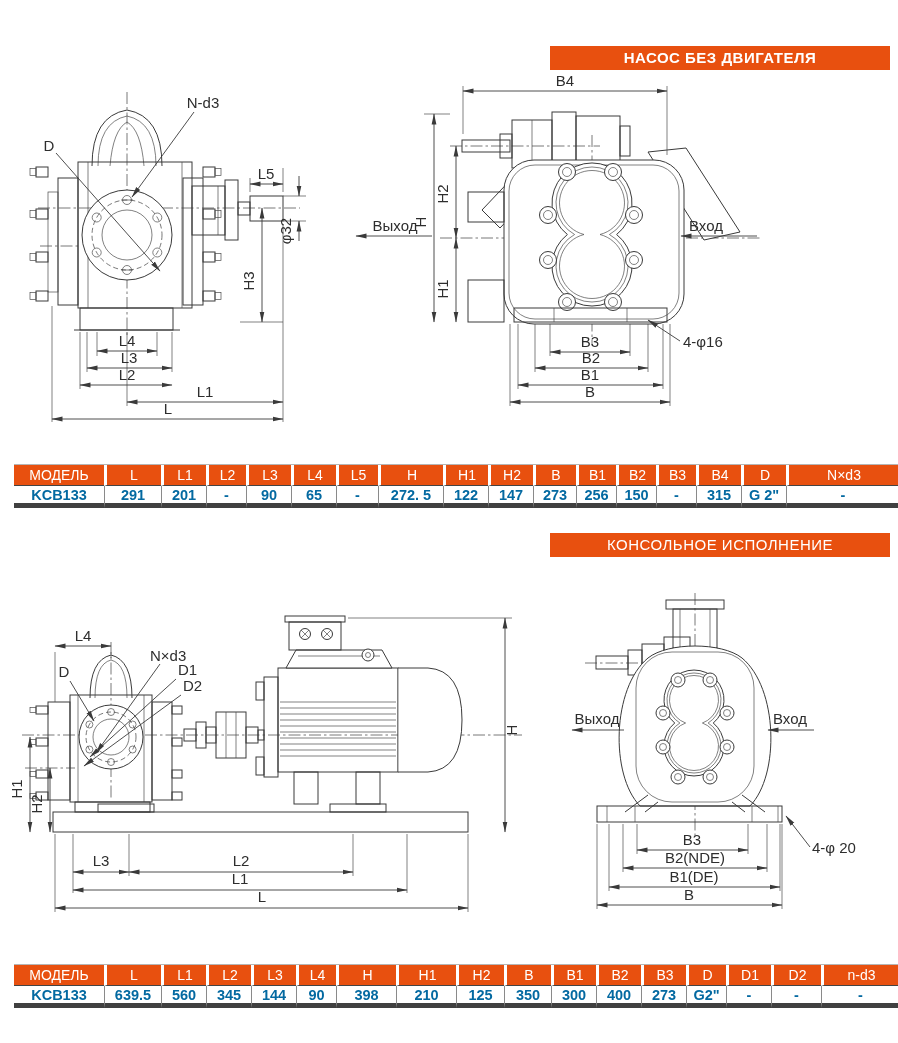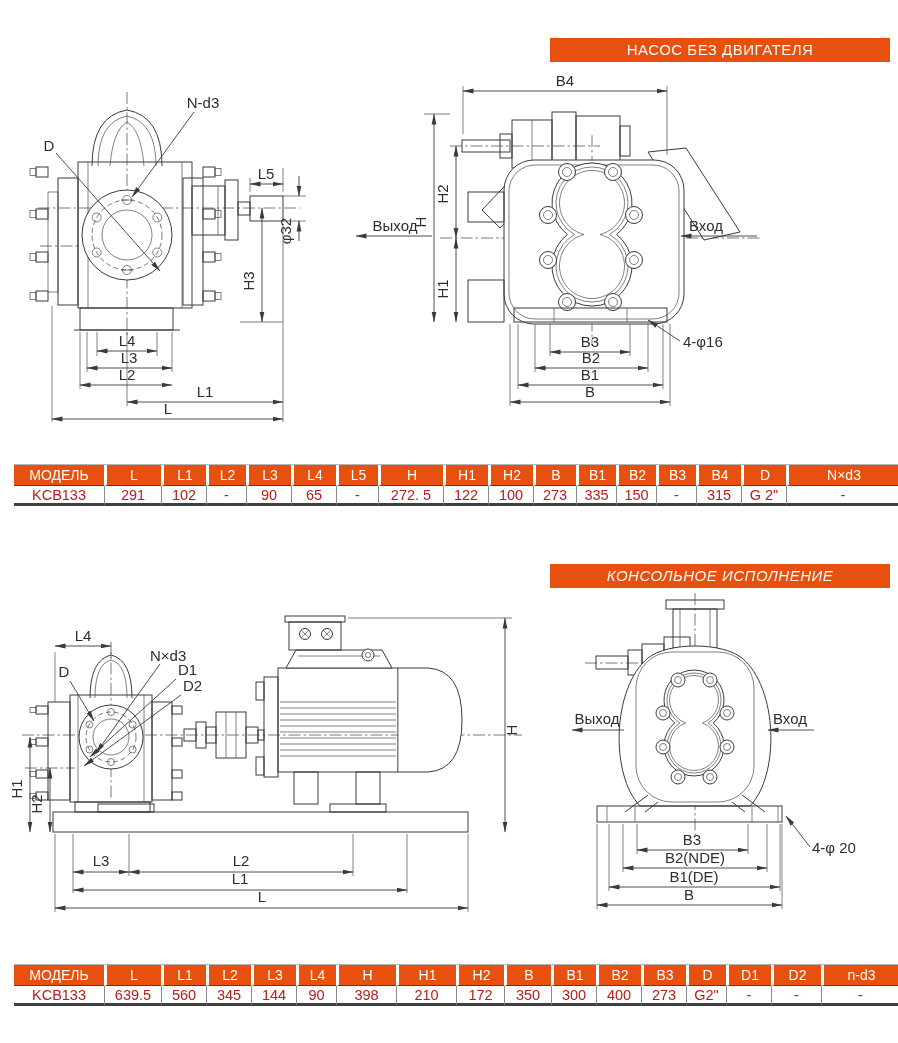--- a/index.html
+++ b/index.html
@@ -1,33 +1,33 @@
 <!DOCTYPE html>
 <html style="--accent: #e8500f;"><head>
 <meta charset="utf-8">
 <style>
   html,body{margin:0;padding:0;background:#fff;}
   #page{position:relative;width:898px;height:1043px;background:#fff;overflow:hidden;
         font-family:"Liberation Sans",sans-serif;}
   .banner{position:absolute;left:550px;width:340px;height:24px;line-height:24px;
           background:var(--accent,#e8500f);color:#fff;text-align:center;
           font-size:15px;letter-spacing:.5px;}
-  #banner1{top:38px;}
-  #banner2{top:564px;font-style:italic;}
+  #banner1{top:46px;font-weight:bold;}
+  #banner2{top:533px;}
 
   table.dims{position:absolute;left:14px;width:885px;border-collapse:separate;border-spacing:0;
              table-layout:fixed;border-top:1px solid #b5b5b5;}
   #table1{top:464px;}
   #table2{top:964px;}
   table.dims th{background:var(--accent,#e8500f);color:#fff;font-weight:normal;font-size:14px;
                 height:20px;padding:0;text-align:center;border-bottom:1.5px solid #444;
                 overflow:hidden;white-space:nowrap;}
   table.dims th + th{border-left:3px solid #fff;}
-  table.dims td{color:#b91c1c;font-size:14.5px;height:17px;padding:0;text-align:center;
-                border-bottom:3px solid #404040;overflow:hidden;white-space:nowrap;}
+  table.dims td{color:#0369a1;font-size:14.5px;height:17px;padding:0;text-align:center;
+                border-bottom:5px solid #404040;overflow:hidden;white-space:nowrap;font-weight:bold;}
   table.dims td + td{border-left:1px solid #8a8a8a;text-align:center;}
 
   svg.draw{position:absolute;overflow:visible;}
   #svg1{left:15px;top:72px;}
   #svg2{left:360px;top:72px;}
   #svg3{left:15px;top:585px;}
   #svg4{left:545px;top:585px;}
   svg text{font-family:"Liberation Sans",sans-serif;font-size:15px;fill:#2e2e2e;}
   .ln{stroke:#3a3a3a;fill:none;stroke-width:1;}
   .lnw{stroke:#3a3a3a;fill:#fff;stroke-width:1;}
@@ -280,30 +280,30 @@
           <th>B3</th>
           <th>B4</th>
           <th>D</th>
           <th>N×d3</th>
         </tr>
       </thead>
       <tbody>
         <tr>
           <td>KCB133</td>
           <td>291</td>
-          <td>102</td>
+          <td>201</td>
           <td>-</td>
           <td>90</td>
           <td>65</td>
           <td>-</td>
           <td>272. 5</td>
           <td>122</td>
-          <td>100</td>
+          <td>147</td>
           <td>273</td>
-          <td>335</td>
+          <td>256</td>
           <td>150</td>
           <td>-</td>
           <td>315</td>
           <td>G 2"</td>
           <td>-</td>
         </tr>
       </tbody>
     </table>
 
   <div class="banner" id="banner2">КОНСОЛЬНОЕ ИСПОЛНЕНИЕ</div>
@@ -564,21 +564,21 @@
       <tbody>
         <tr>
           <td>KCB133</td>
           <td>639.5</td>
           <td>560</td>
           <td>345</td>
           <td>144</td>
           <td>90</td>
           <td>398</td>
           <td>210</td>
-          <td>172</td>
+          <td>125</td>
           <td>350</td>
           <td>300</td>
           <td>400</td>
           <td>273</td>
           <td>G2"</td>
           <td>-</td>
           <td>-</td>
           <td>-</td>
         </tr>
       </tbody>

